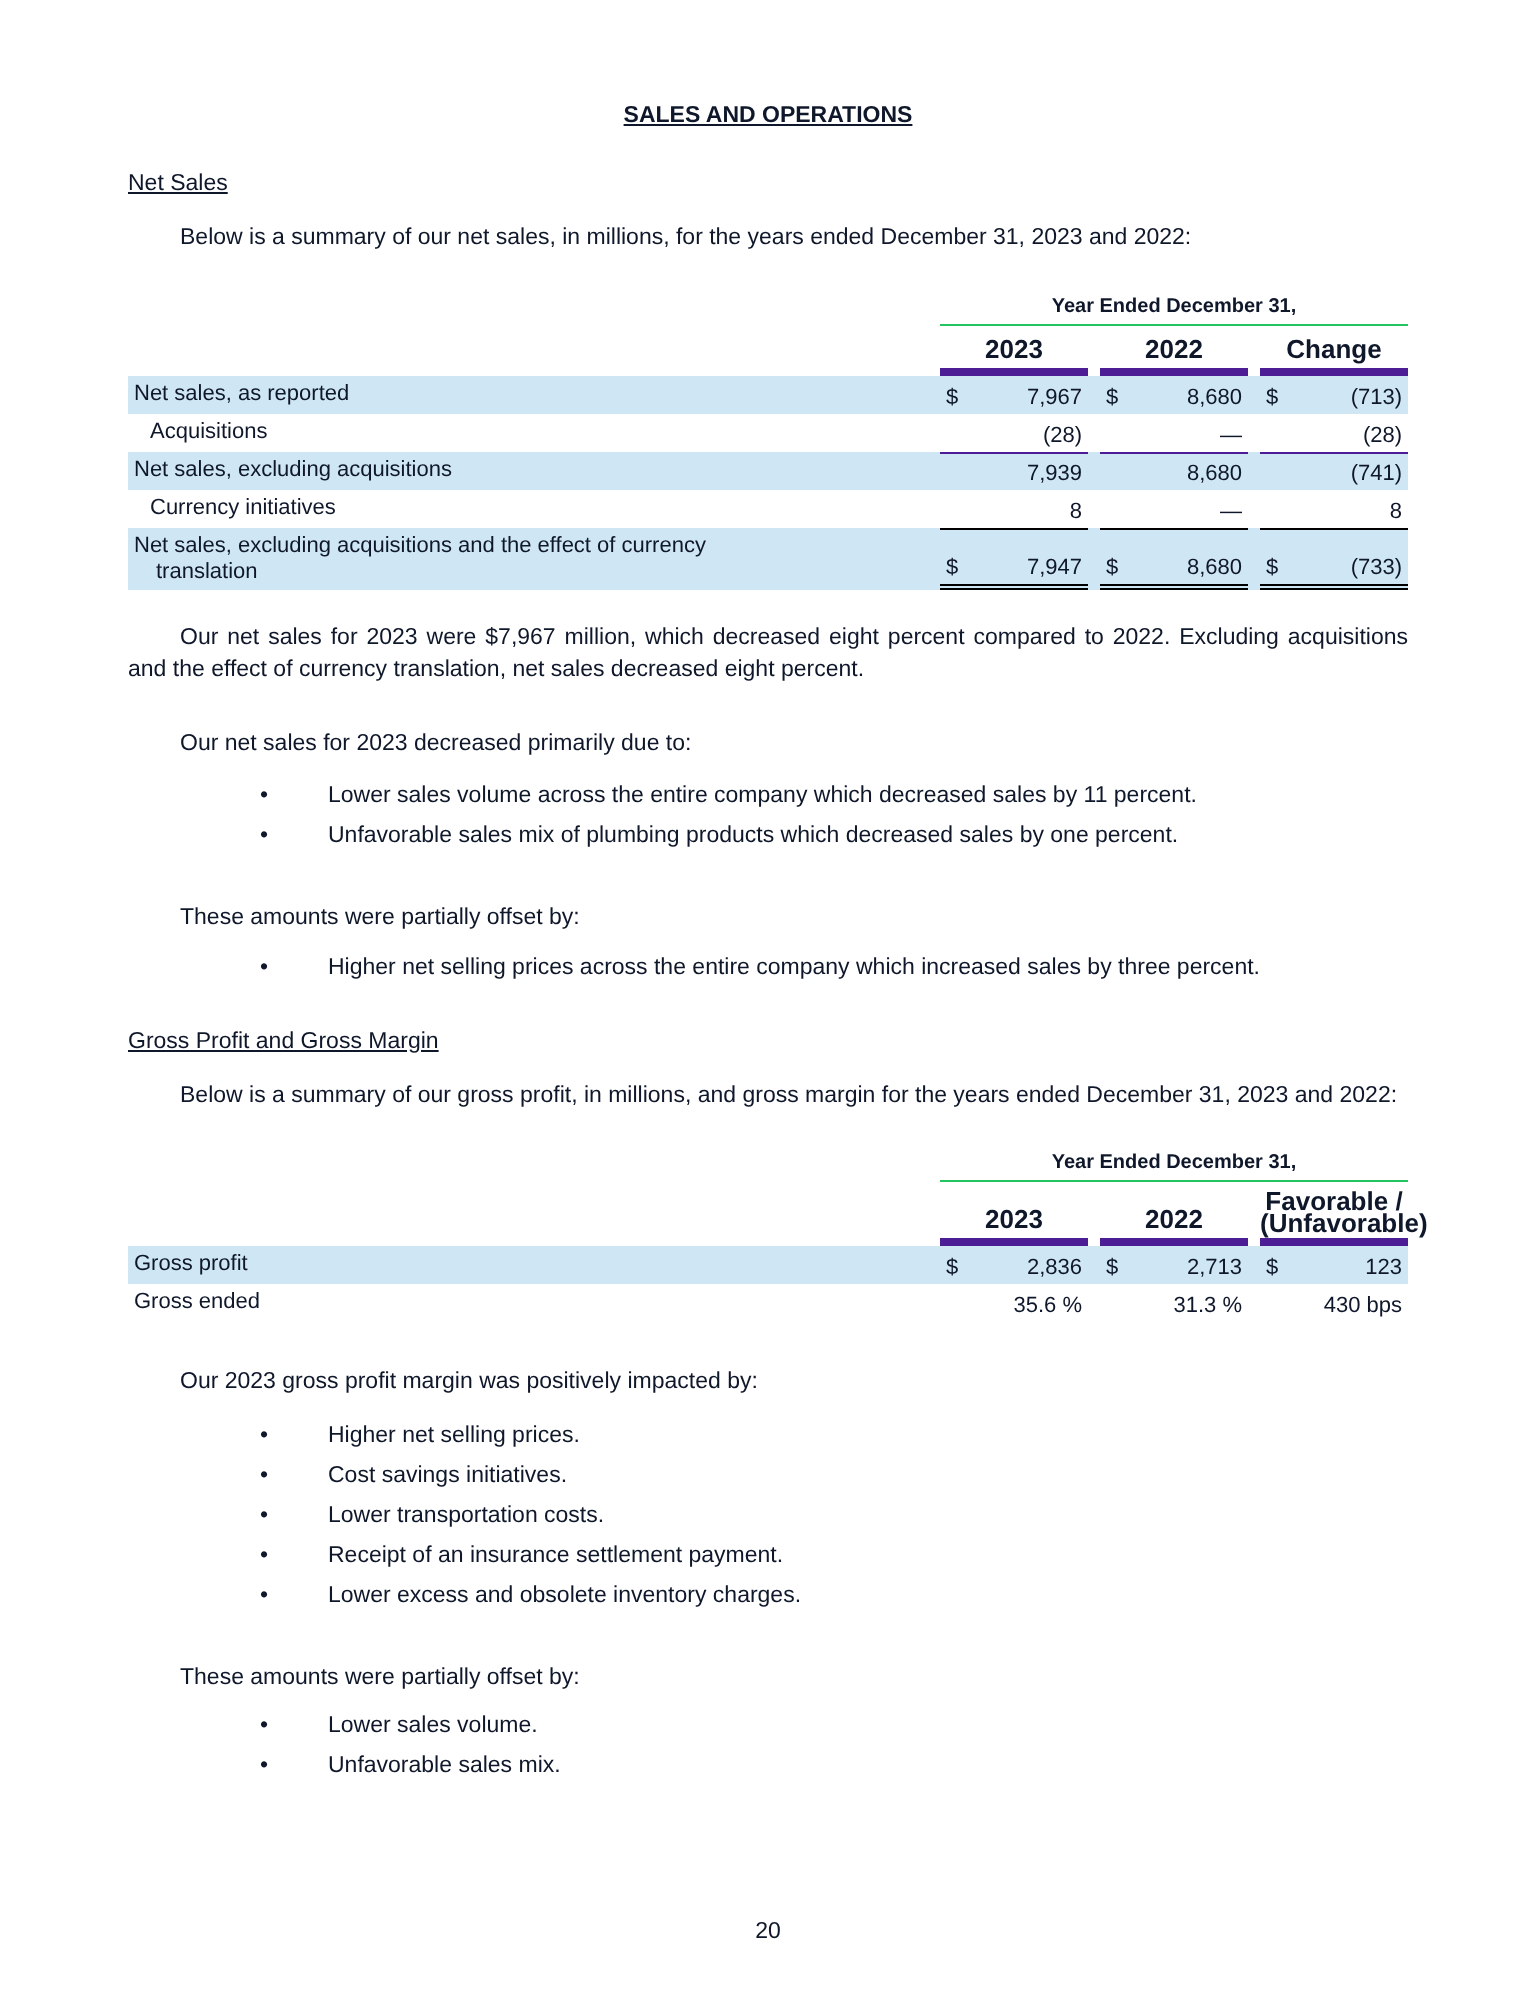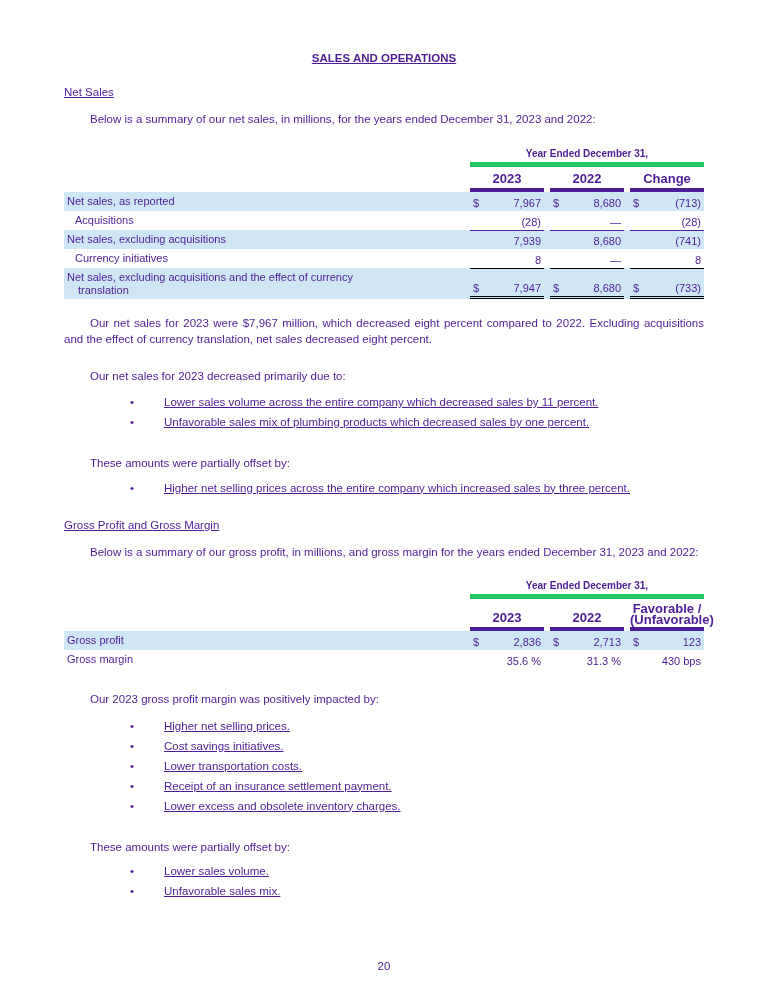--- a/index.html
+++ b/index.html
@@ -3,21 +3,21 @@
 <meta charset="utf-8">
 <style>
   html, body { margin: 0; padding: 0; background: #ffffff; }
   .page {
     position: relative;
     width: 768px;
     height: 1000px;
     box-sizing: border-box;
     padding: 52px 64px 12px 64px;
     background: #ffffff;
-    color: #4c1d95;
+    color: #0f172a;
     font-family: "Liberation Sans", sans-serif;
     overflow: hidden;
   }
   .doc-title {
     text-align: center;
     font-weight: bold;
     font-size: 11.5px;
     text-decoration: underline;
     margin: 0 0 22px 0;
   }
@@ -36,35 +36,35 @@
   .mt-gap { margin-top: 24px; }
 
   
   .bullet-item {
     display: flex;
     font-size: 11.5px;
     line-height: 14px;
     margin: 0 0 6px 0;
   }
   .bmark { width: 34px; margin-left: 66px; text-align: left; }
-  .btext { flex: 1; text-decoration: underline; }
+  .btext { flex: 1; }
   .bullet-group { margin-bottom: 10px; }
 
   
   .fin-table { margin: 0 0 14px 0; font-size: 11px; }
   .thr { display: flex; align-items: flex-end; }
   .spacer { flex: 1; }
   .span-head {
     width: 234px;
     margin-left: 6px;
     text-align: center;
     font-weight: bold;
     font-size: 10px;
     padding-bottom: 3px;
-    border-bottom: 5px solid #22c55e;
+    border-bottom: 1px solid #22c55e;
   }
   .col-head {
     width: 74px;
     margin-left: 6px;
     text-align: center;
     font-weight: bold;
     font-size: 13px;
     padding: 4px 0 2px 0;
     border-bottom: 4px solid #4c1d95;
     box-sizing: border-box;
@@ -254,21 +254,21 @@
           <span class="dollar">$</span>
           <span class="num">2,713</span>
         </div>
       <div class="tcell">
           <span class="dollar">$</span>
           <span class="num">123</span>
         </div>
     </div>
 
     <div class="trow">
-      <div class="tlabel">Gross margin</div>
+      <div class="tlabel">Gross ended</div>
       <div class="tcell">
           <span class="dollar"></span>
           <span class="num">35.6 %</span>
         </div>
       <div class="tcell">
           <span class="dollar"></span>
           <span class="num">31.3 %</span>
         </div>
       <div class="tcell">
           <span class="dollar"></span>

